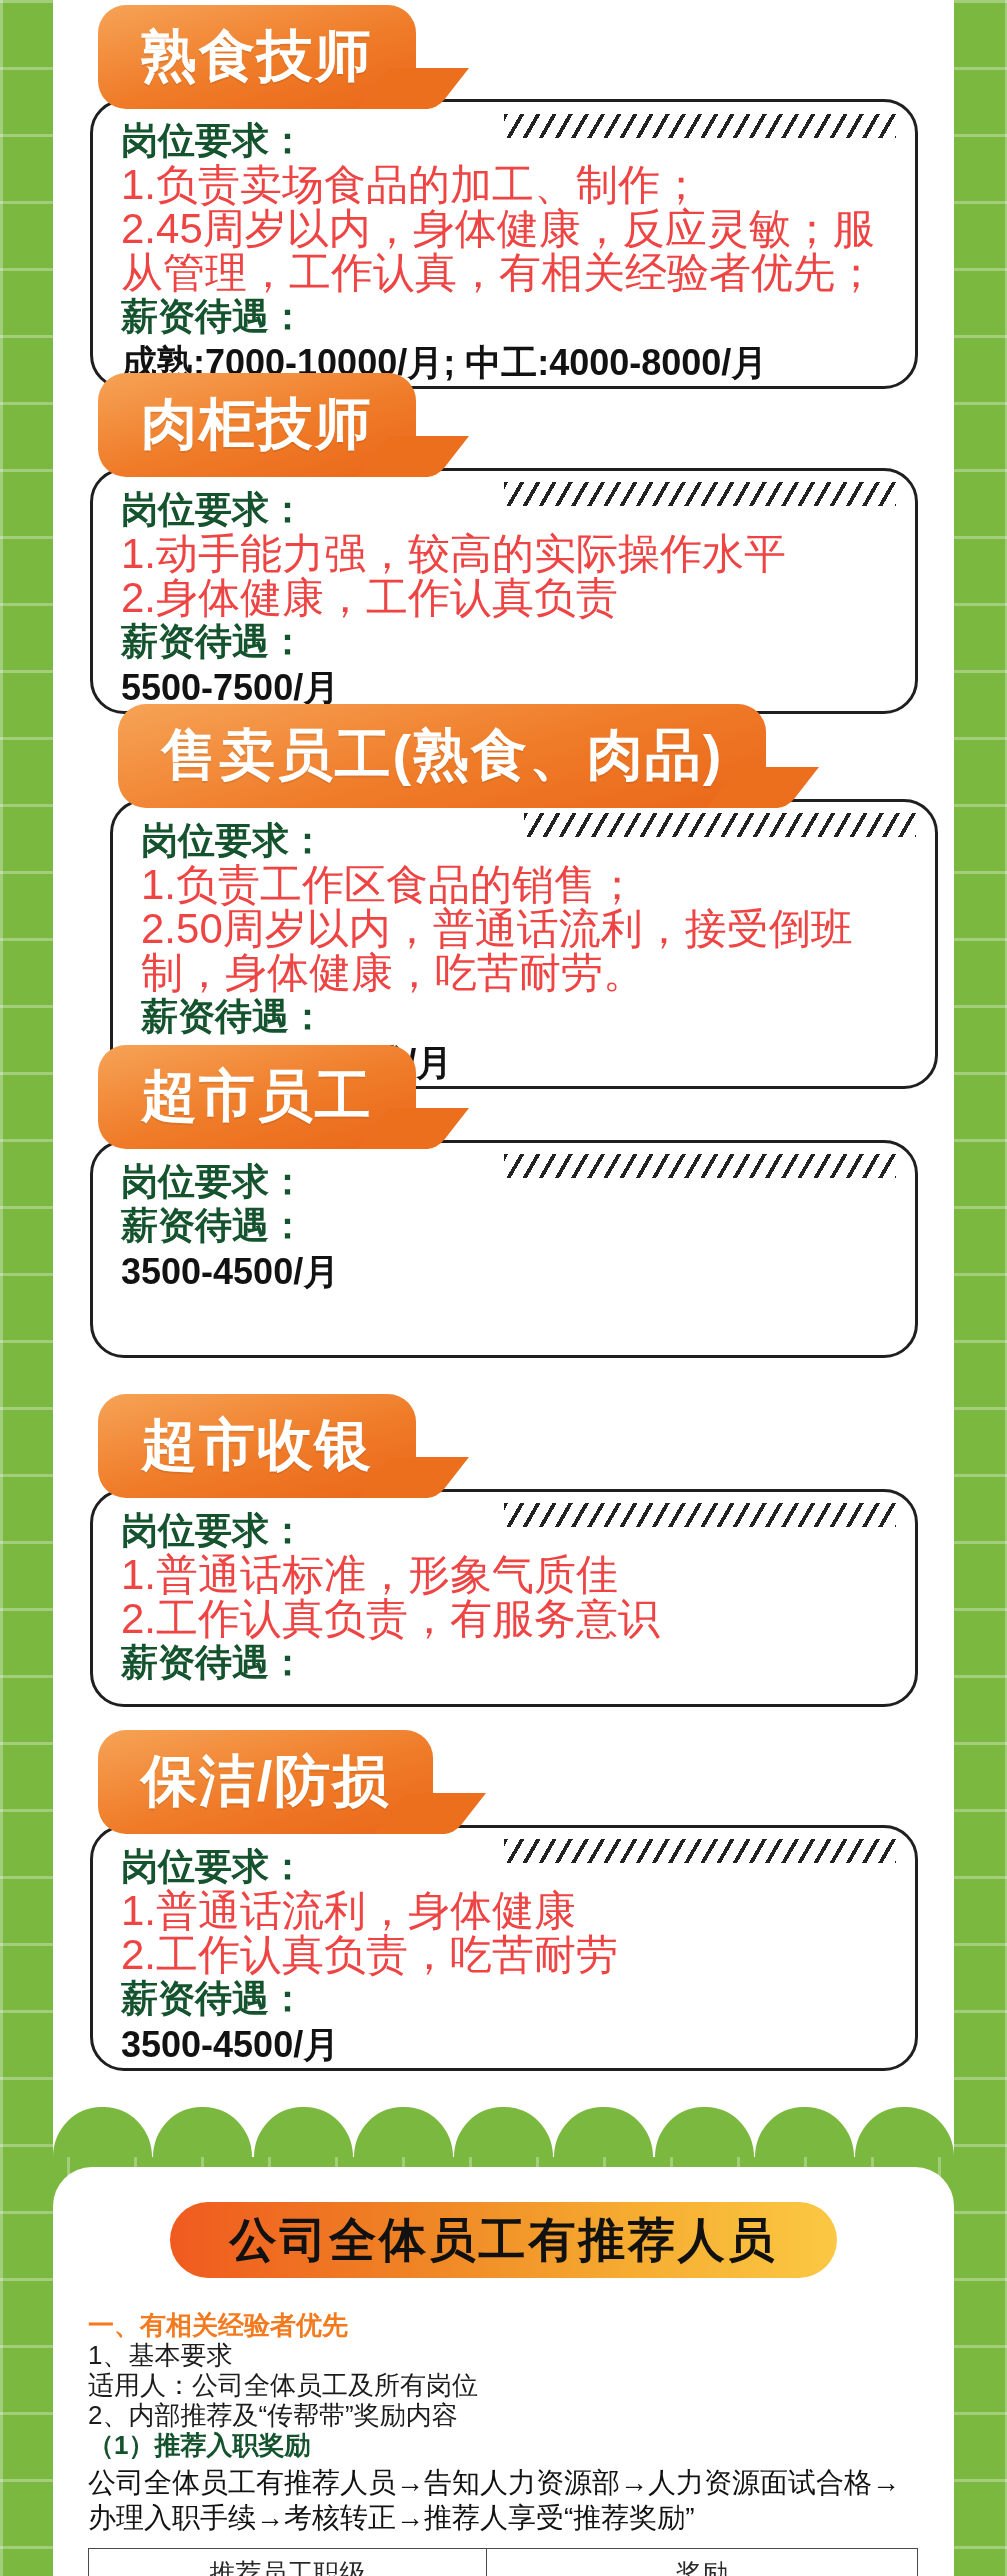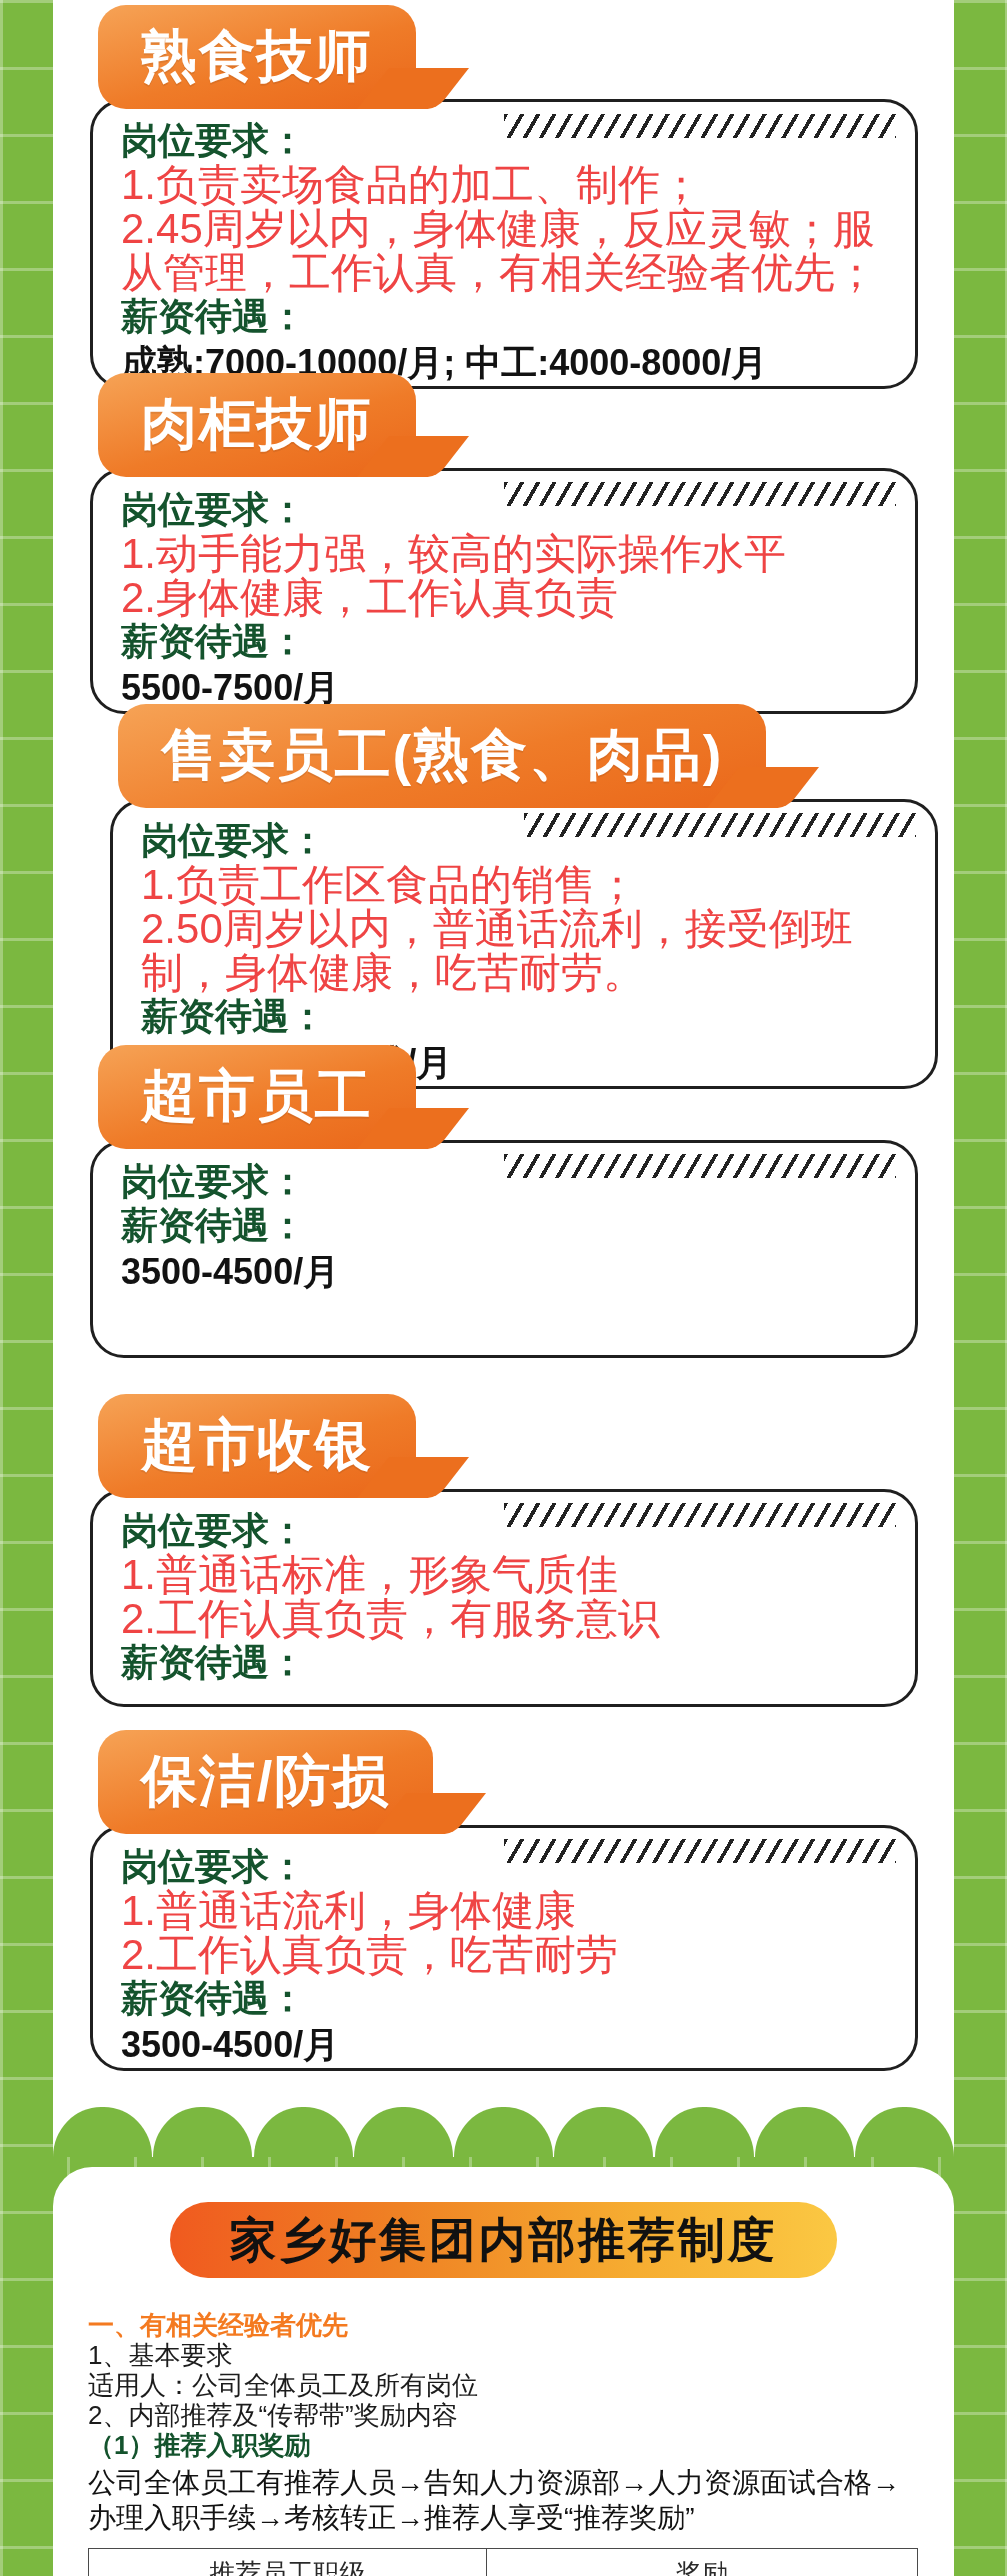--- a/index.html
+++ b/index.html
@@ -187,21 +187,21 @@
       <div class="bump" style="background: rgb(123, 184, 64);"></div>
       <div class="bump" style="background: rgb(123, 184, 64);"></div>
       <div class="bump" style="background: rgb(123, 184, 64);"></div>
       <div class="bump" style="background: rgb(123, 184, 64);"></div>
       <div class="bump" style="background: rgb(123, 184, 64);"></div>
       <div class="bump" style="background: rgb(123, 184, 64);"></div>
     </div>
 </div>
 
 <div class="bottom-panel">
-  <div class="pill">家乡好集团内部推荐制度</div>
+  <div class="pill">公司全体员工有推荐人员</div>
   <div class="ref-block">
     <div class="ref-line orange" style="color: rgb(244, 122, 32);">一、有相关经验者优先</div>
     <div class="ref-line">1、基本要求</div>
     <div class="ref-line">适用人：公司全体员工及所有岗位</div>
     <div class="ref-line">2、内部推荐及“传帮带”奖励内容</div>
     <div class="ref-line orange" style="color: #14532d;">（1）推荐入职奖励</div>
     <div class="flow">公司全体员工有推荐人员→告知人力资源部→人力资源面试合格→办理入职手续→考核转正→推荐人享受“推荐奖励”</div>
   </div>
   <table class="reward-table">
     <tbody>

